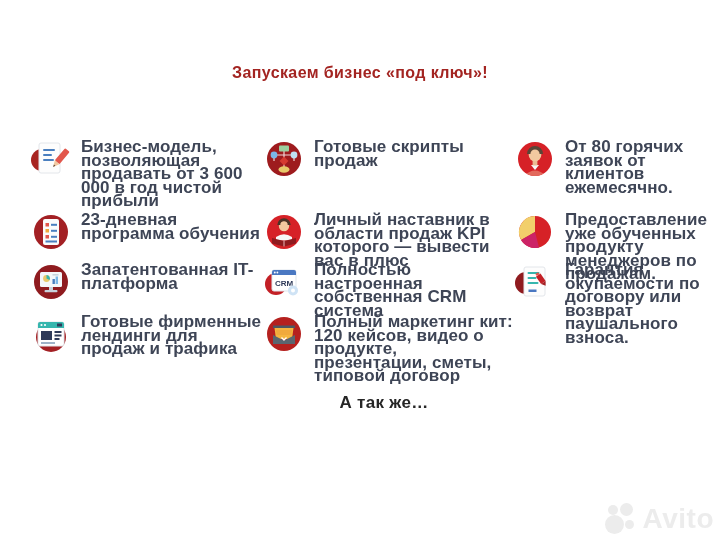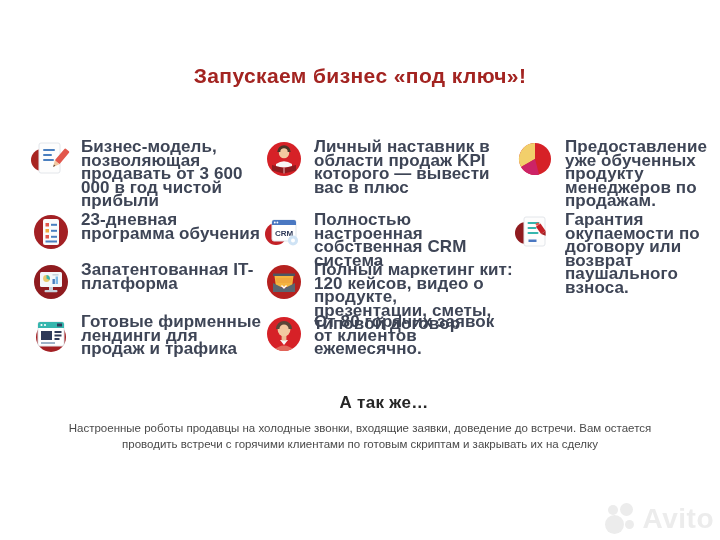--- a/index.html
+++ b/index.html
@@ -1,19 +1,19 @@
 <!DOCTYPE html>
 <html><head>
 <meta charset="utf-8">
 <style>
   html,body{margin:0;padding:0;background:#fff;}
   .canvas{position:relative;width:720px;height:540px;background:#ffffff;overflow:hidden;
           font-family:"Liberation Sans",sans-serif;}
   .page-title{position:absolute;top:64px;left:0;width:720px;text-align:center;
-              font-size:21px;font-weight:bold;color:#A32421;letter-spacing:.4px;}
+              font-size:16px;font-weight:bold;color:#A32421;letter-spacing:.4px;}
   .features{position:absolute;left:30px;top:138px;width:678px;display:grid;
             grid-template-columns:233px 251px 194px;
             grid-template-rows:73px 50px 52px auto;
             grid-auto-flow:column;}
   .feature{display:flex;align-items:flex-start;gap:9px;}
   .feature .ico{flex:0 0 42px;width:42px;height:42px;}
   .feature .txt{font-size:17px;line-height:13.5px;color:#3E4556;font-weight:bold;
                 letter-spacing:.1px;padding-top:2px;}
   .also-heading{position:absolute;top:393px;left:0;width:720px;text-align:center;
                 font-size:17px;font-weight:bold;color:#262626;letter-spacing:.3px;margin-left:24px;}
@@ -102,20 +102,34 @@
           <rect x="11" y="18" width="11" height="9" fill="#2E3A59"></rect>
           <rect x="24.5" y="18" width="7" height="2" fill="#2E3A59"></rect>
           <rect x="24.5" y="21.5" width="7" height="2" fill="#2E3A59"></rect>
           <rect x="24.5" y="25" width="5" height="2" fill="#2E3A59"></rect>
           <rect x="11" y="29" width="14" height="2" fill="#9FB3C8"></rect>
         </svg>
       </span>
       <span class="txt">Готовые фирменные лендинги для продаж и трафика</span>
     </div>
 
+    <div class="feature">
+      <span class="ico">
+        <svg viewBox="0 0 42 42" width="42" height="42">
+          <circle cx="21" cy="21" r="17" fill="#9E1B1E"></circle>
+          <path d="M21 11 V31 M21 17 H11 M21 17 H31 M11 17 V23 M31 17 V23" stroke="#EFD6D6" stroke-width="1.2" fill="none"></path>
+          <rect x="16" y="7.5" width="10" height="6" rx="1" fill="#9CCF9F"></rect>
+          <circle cx="11" cy="17" r="3.4" fill="#7AB7E8"></circle>
+          <circle cx="31" cy="17" r="3.4" fill="#BFE0F2"></circle>
+          <polygon points="21,18.5 25.5,23 21,27.5 16.5,23" fill="#D63A31"></polygon>
+          <ellipse cx="21" cy="31.5" rx="5.5" ry="3.3" fill="#E8C96A"></ellipse>
+        </svg>
+      </span>
+      <span class="txt">Готовые скрипты продаж</span>
+    </div>
 
     <div class="feature">
       <span class="ico">
         <svg viewBox="0 0 42 42" width="42" height="42">
           <circle cx="21" cy="21" r="17" fill="#D62127"></circle>
           <circle cx="21" cy="15" r="5.2" fill="#F2C9A0"></circle>
           <path d="M15.8 14 a5.2 5.2 0 0 1 10.4 0" stroke="#4A3528" stroke-width="3" fill="none"></path>
           <path d="M13 26 q8 -5.5 16 0 l0 3.5 -16 0 z" fill="#F7F7F7"></path>
           <path d="M9 27 L21 30 L33 27 L33 32.5 L21 35.5 L9 32.5 Z" fill="#8F1B1F"></path>
           <path d="M21 30 V35.5" stroke="#E8B7B7" stroke-width="1"></path>
@@ -202,21 +216,20 @@
             <rect x="26.6" y="10.5" width="3.3" height="2.5" fill="#E2574C"></rect>
           </g>
         </svg>
       </span>
       <span class="txt">Гарантия окупаемости по договору или возврат паушального взноса.</span>
     </div>
 
   </div>
 
   <div class="also-heading">А так же…</div>
-  <div class="also-text">Настроенные роботы продавцы на холодные звонки, входящие заявки, доведение до встречи. Вам остается проводить встречи с горячими клиентами по готовым скриптам и закрывать их на сделку</div>
 
   <div class="watermark">
     <span class="wm-dots">
       <i class="wm-d1"></i>
         <i class="wm-d2"></i>
         <i class="wm-d3"></i>
         <i class="wm-d4"></i>
     </span>
     <span class="wm-word">Avito</span>
   </div>

